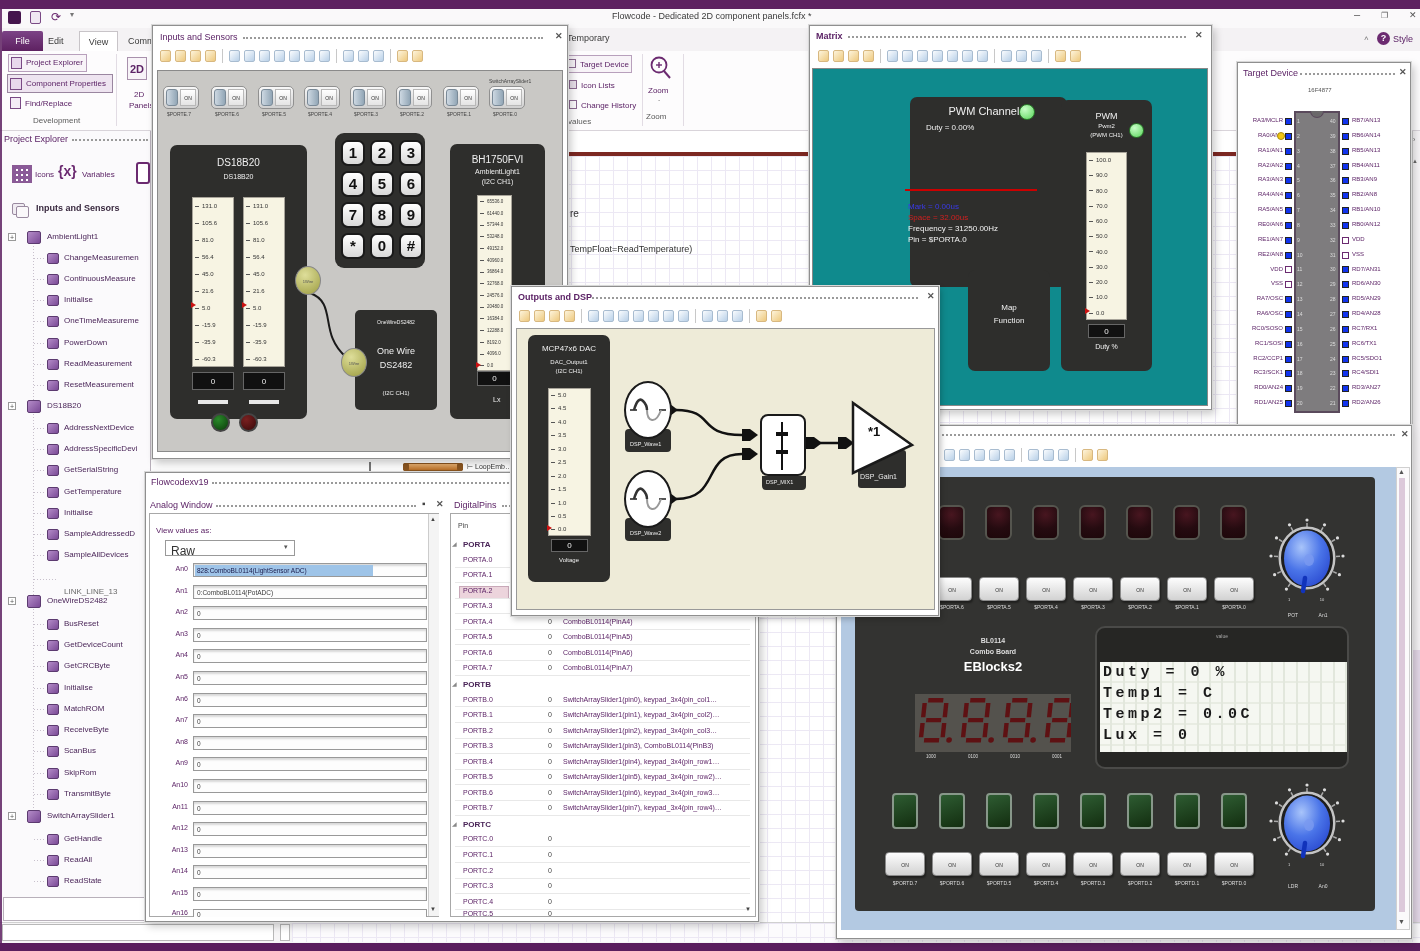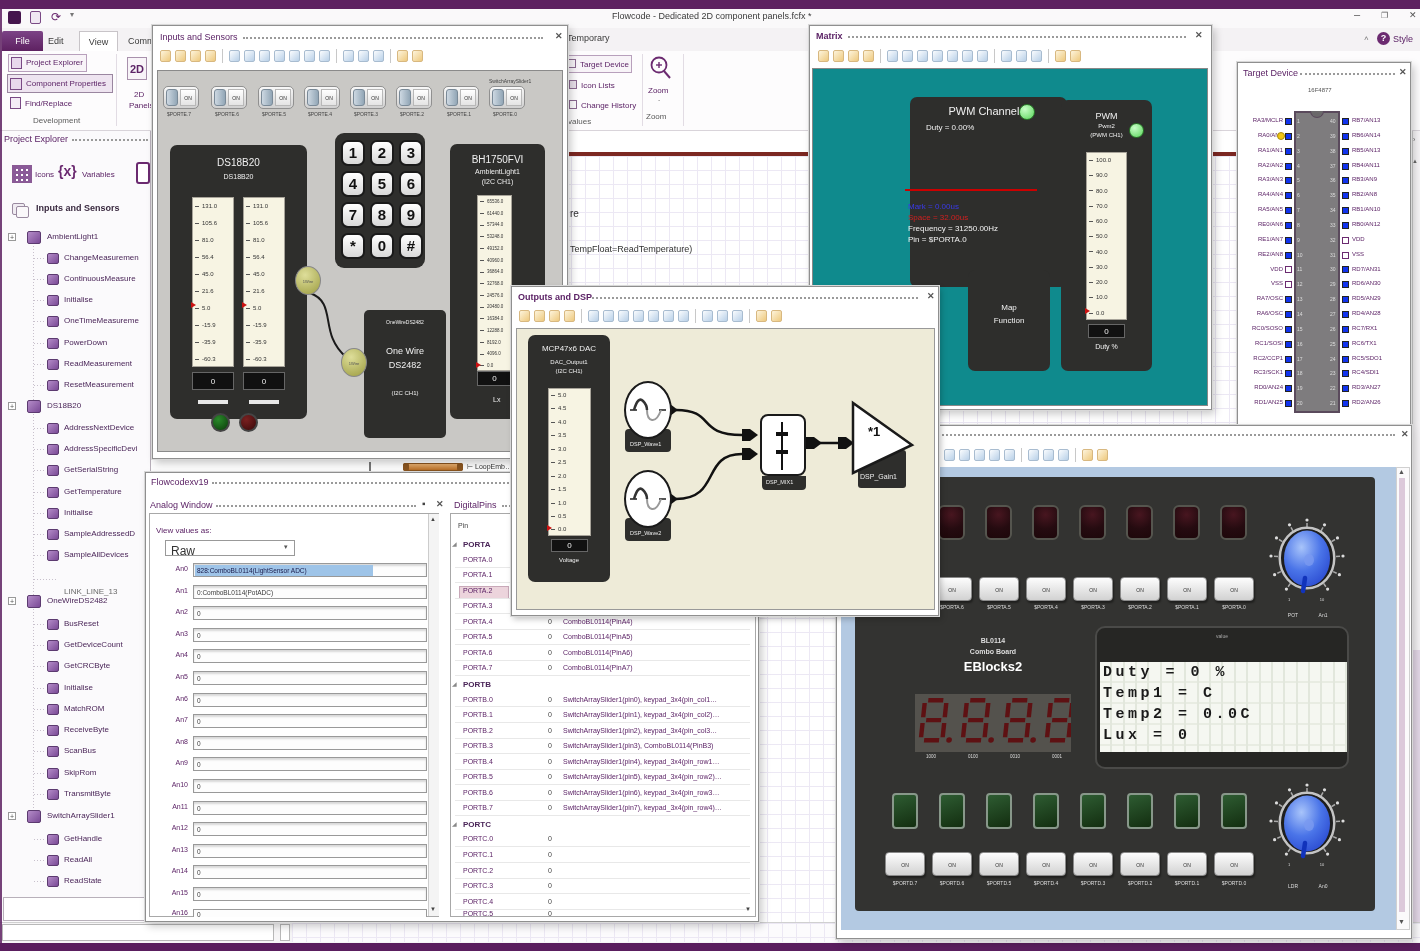--- a/index.html
+++ b/index.html
@@ -987,21 +987,21 @@
       <div style="height:11.73px;line-height:11.73px">16384.0</div>
       <div style="height:11.73px;line-height:11.73px">12288.0</div>
       <div style="height:11.73px;line-height:11.73px">8192.0</div>
       <div style="height:11.73px;line-height:11.73px">4096.0</div>
       <div style="height:11.73px;line-height:11.73px">0.0</div>
     </div>
     <div class="a" style="left:476px;top:362px;width:0;height:0;border-left:5px solid #cc1111;border-top:3px solid transparent;border-bottom:3px solid transparent"></div>
     <div class="vbox" style="left:477px;top:371px;width:35px;height:15px;line-height:14px">0</div>
     <div class="dkp" style="left:451px;top:395px;width:0;height:0"></div>
     <div class="tx" style="left:493px;top:396px;font-size:7px;color:#eee">Lx</div>
-    <div class="dkp" style="left:364px;top:310px;width:82px;height:128px;border-radius:5px">
+    <div class="dkp" style="left:355px;top:310px;width:82px;height:100px;border-radius:5px">
       <div class="t" style="top:9px;font-size:5px">OneWireDS2482</div>
       <div class="t" style="top:36px;font-size:9px">One Wire</div>
       <div class="t" style="top:50px;font-size:9px">DS2482</div>
       <div class="t" style="top:80px;font-size:6px">(I2C CH1)</div>
     </div>
     <svg class="a" style="left:290px;top:255px" width="120" height="120" viewBox="0 0 120 120">
       <path d="M20,38 C48,48 28,78 56,102" stroke="#1a1a1a" stroke-width="2" fill="none"></path>
     </svg>
     <div class="a" style="left:295px;top:266px;width:26px;height:29px;border-radius:50%;background:radial-gradient(circle at 38% 30%,#dede9a,#9c9c40);border:1px solid #888;font-size:4px;color:#555;text-align:center;line-height:29px">1Wire</div>
     <div class="a" style="left:341px;top:348px;width:26px;height:29px;border-radius:50%;background:radial-gradient(circle at 38% 30%,#dede9a,#9c9c40);border:1px solid #888;font-size:4px;color:#555;text-align:center;line-height:29px">1Wire</div>

